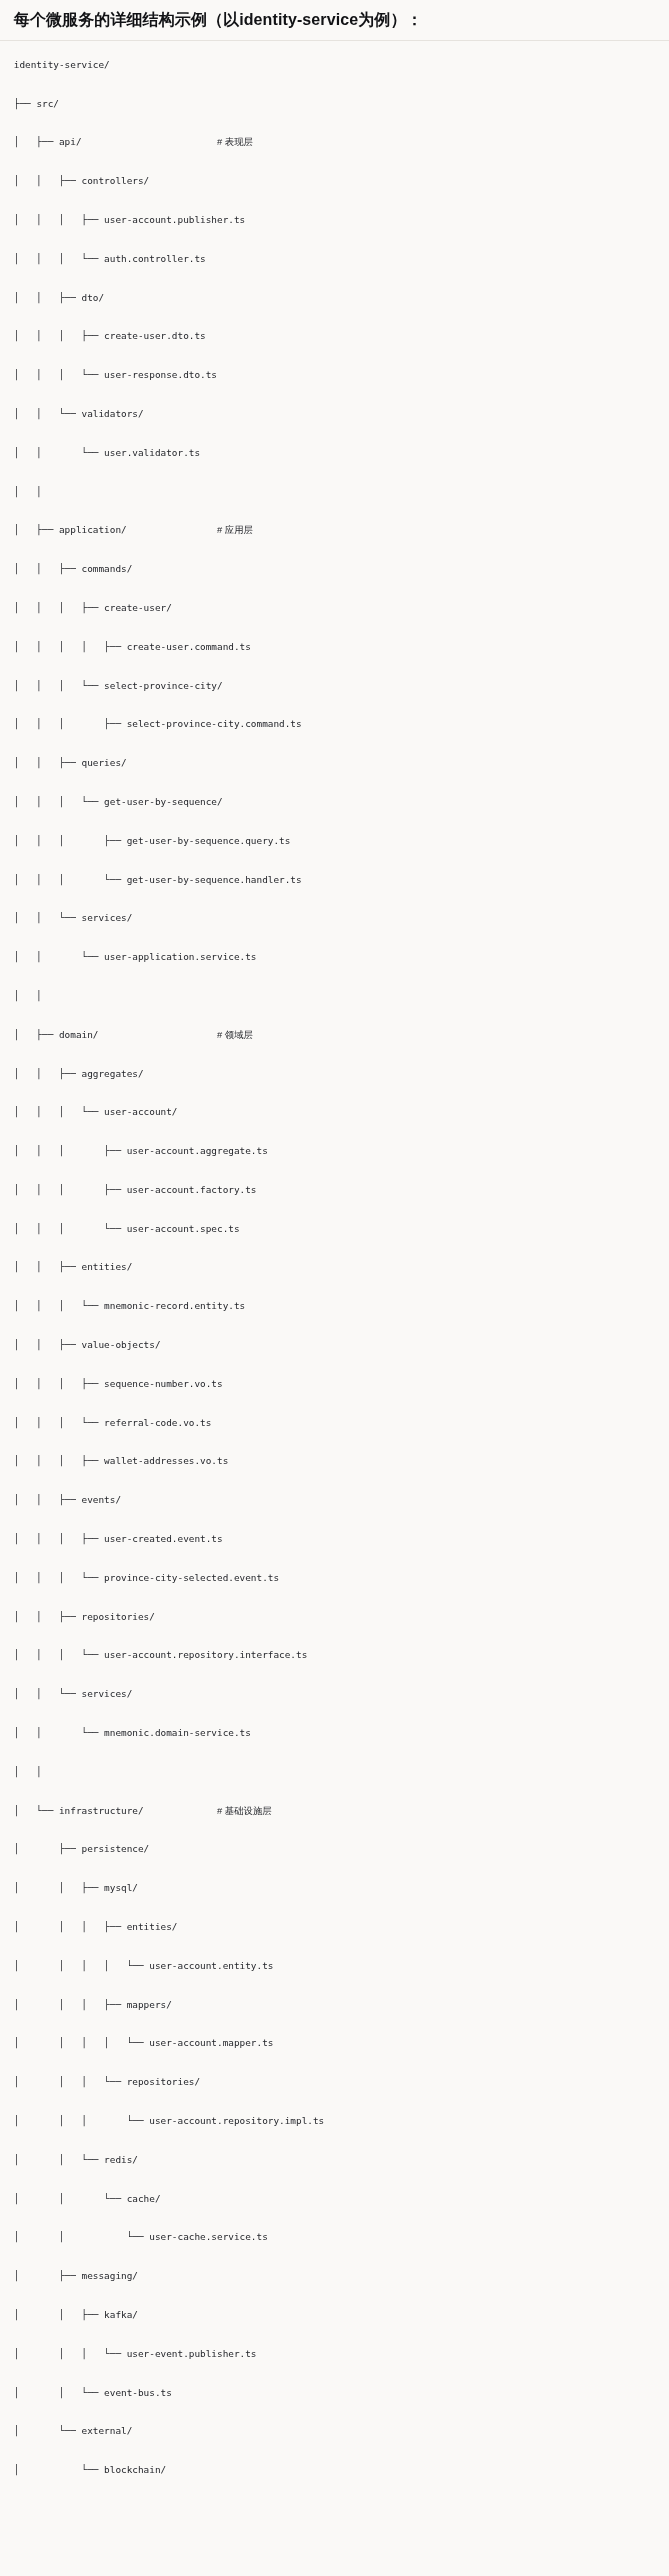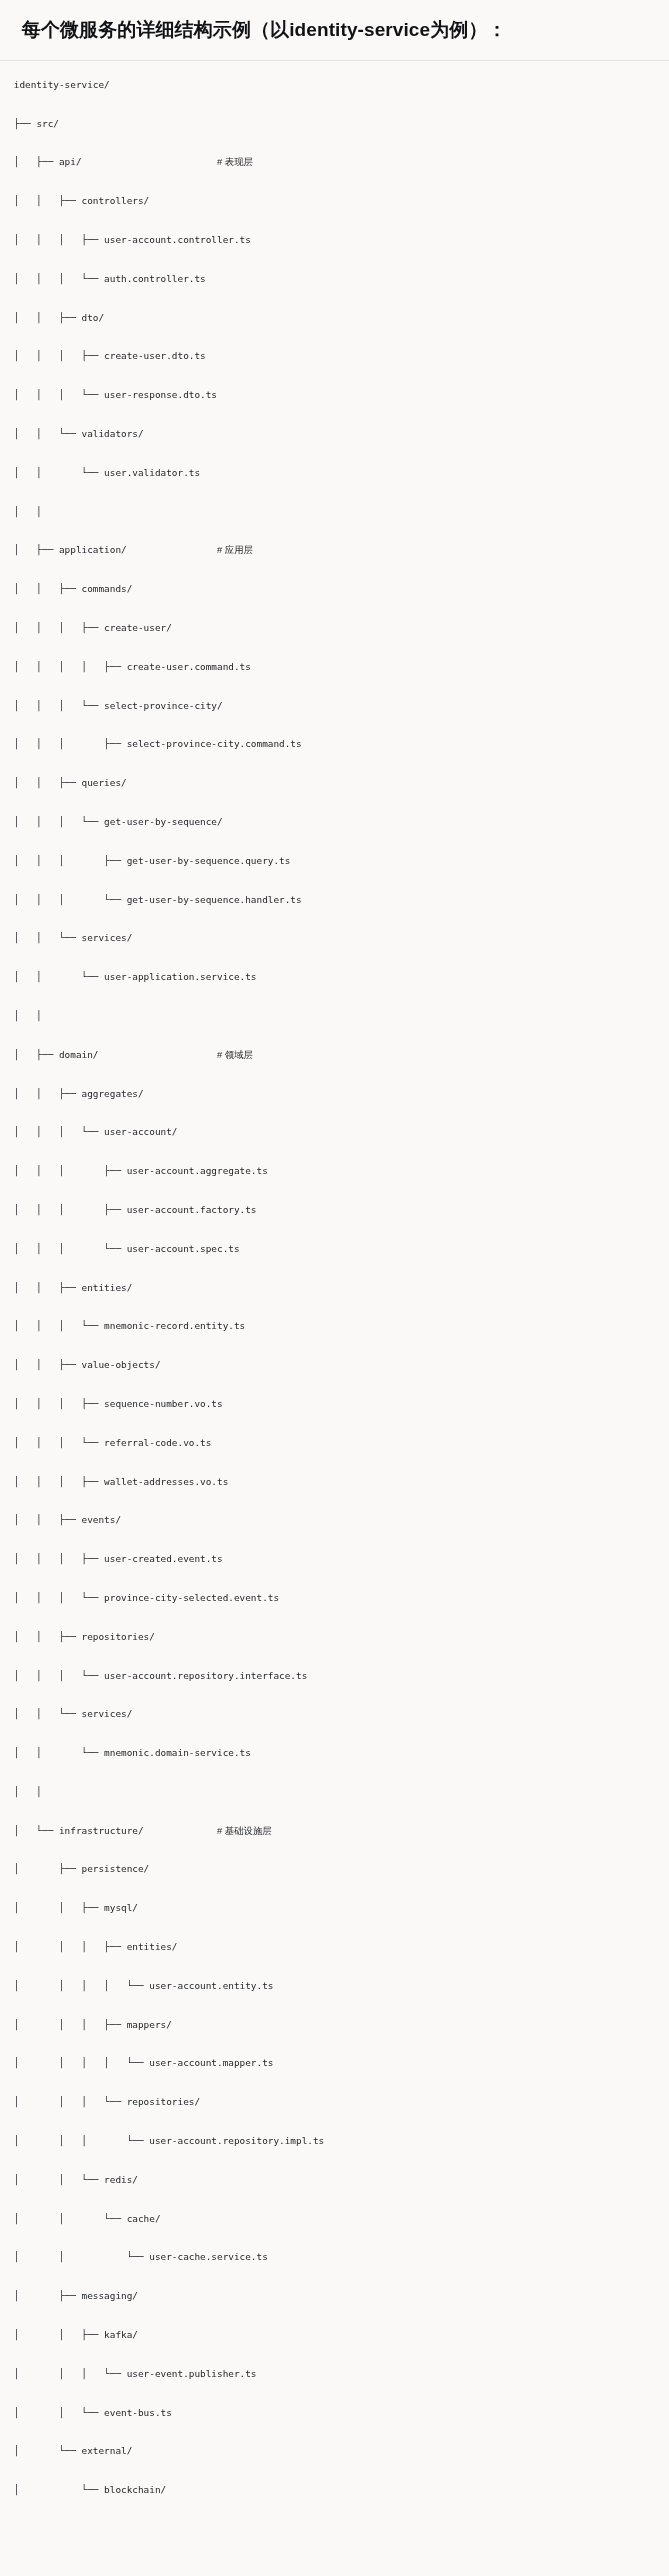--- a/index.html
+++ b/index.html
@@ -16,26 +16,26 @@
   }
   .page {
     width: 669px;
     box-sizing: border-box;
     background: #faf9f7;
     padding: 0;
   }
 
   
   .doc-heading {
-    font-size: 19px;
+    font-size: 16px;
     font-weight: 700;
     line-height: 1.35;
     color: #111215;
     padding: 8.8px 13.8px 10px 13.8px;
-    margin: 8px;
+    margin: 0;
     letter-spacing: 0.1px;
   }
   .rule {
     height: 0.6px;
     background: #e6e3de;
     border: 0;
     margin: 0;
     width: 100%;
   }
 
@@ -69,21 +69,21 @@
 <div class="page">
 
   <h1 class="doc-heading">每个微服务的详细结构示例（以identity-service为例）：</h1>
 
   <hr class="rule">
 
   <div class="tree-block" id="tree-block"><span class="tree-row"><span class="glyphs"></span><span class="name">identity-service/</span></span>
 <span class="tree-row"><span class="glyphs">├── </span><span class="name">src/</span></span>
 <span class="tree-row"><span class="glyphs">│   ├── </span><span class="name">api/</span><span>                        </span><span class="cmt"># 表现层</span></span>
 <span class="tree-row"><span class="glyphs">│   │   ├── </span><span class="name">controllers/</span></span>
-<span class="tree-row"><span class="glyphs">│   │   │   ├── </span><span class="name">user-account.controller.ts</span></span>
+<span class="tree-row"><span class="glyphs">│   │   │   ├── </span><span class="name">user-account.publisher.ts</span></span>
 <span class="tree-row"><span class="glyphs">│   │   │   └── </span><span class="name">auth.controller.ts</span></span>
 <span class="tree-row"><span class="glyphs">│   │   ├── </span><span class="name">dto/</span></span>
 <span class="tree-row"><span class="glyphs">│   │   │   ├── </span><span class="name">create-user.dto.ts</span></span>
 <span class="tree-row"><span class="glyphs">│   │   │   └── </span><span class="name">user-response.dto.ts</span></span>
 <span class="tree-row"><span class="glyphs">│   │   └── </span><span class="name">validators/</span></span>
 <span class="tree-row"><span class="glyphs">│   │       └── </span><span class="name">user.validator.ts</span></span>
 <span class="tree-row"><span class="glyphs">│   │</span><span class="name"></span></span>
 <span class="tree-row"><span class="glyphs">│   ├── </span><span class="name">application/</span><span>                </span><span class="cmt"># 应用层</span></span>
 <span class="tree-row"><span class="glyphs">│   │   ├── </span><span class="name">commands/</span></span>
 <span class="tree-row"><span class="glyphs">│   │   │   ├── </span><span class="name">create-user/</span></span>

